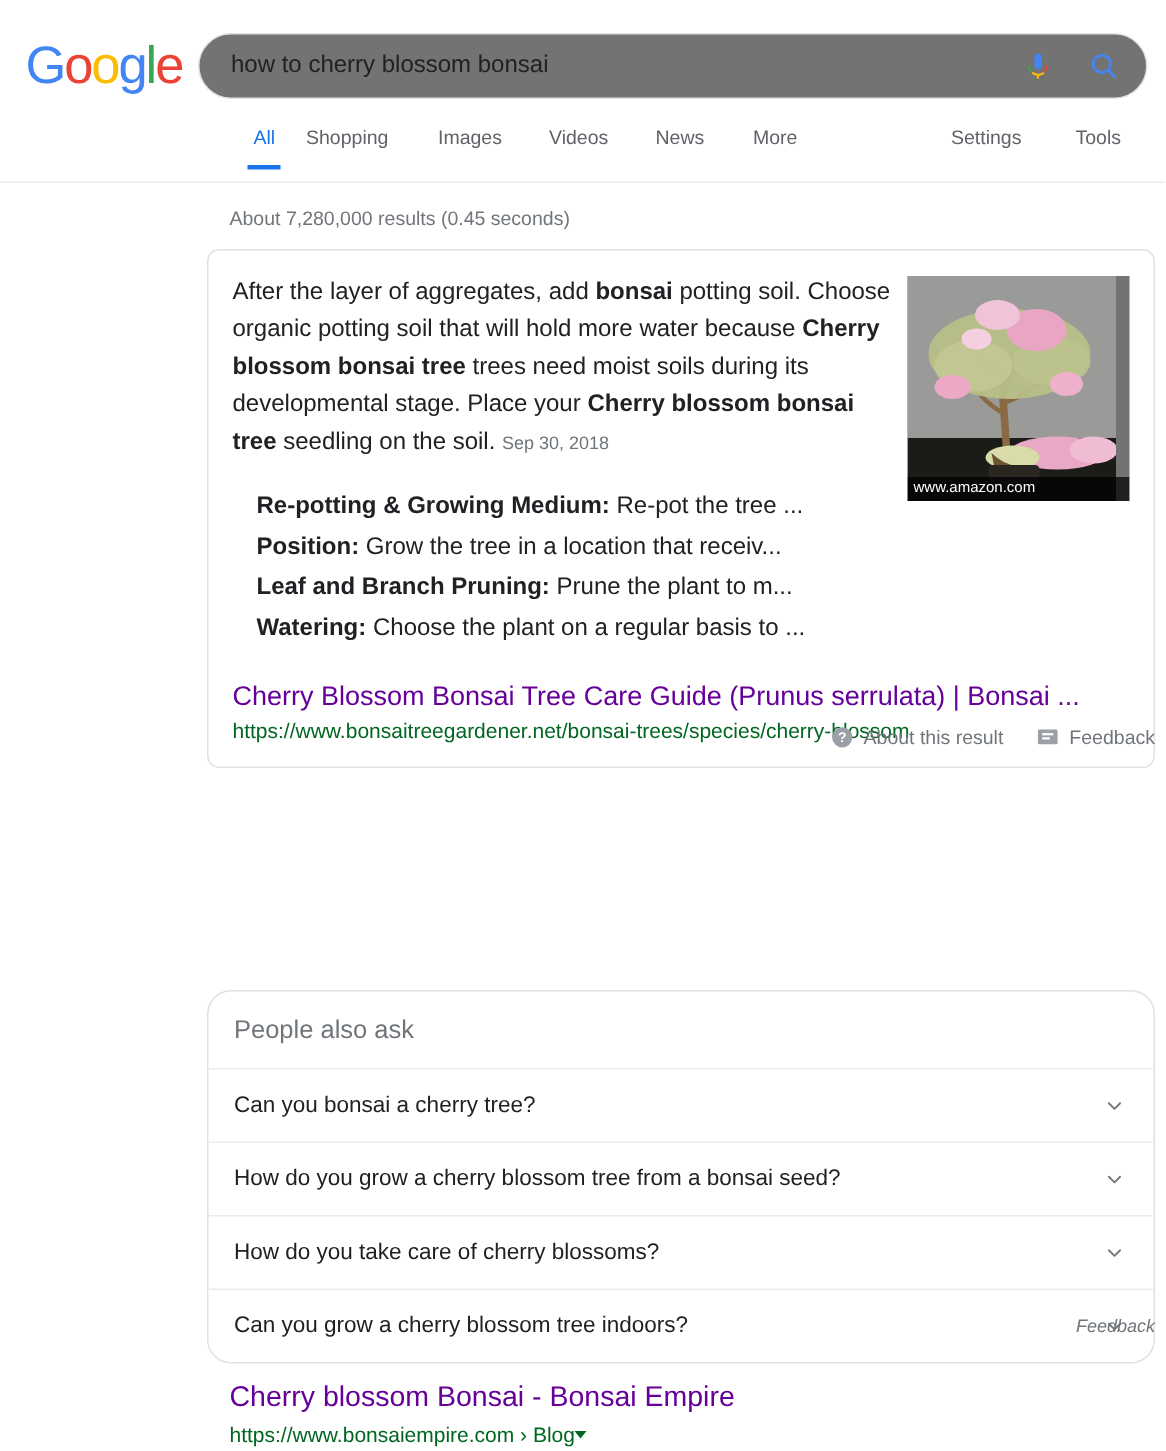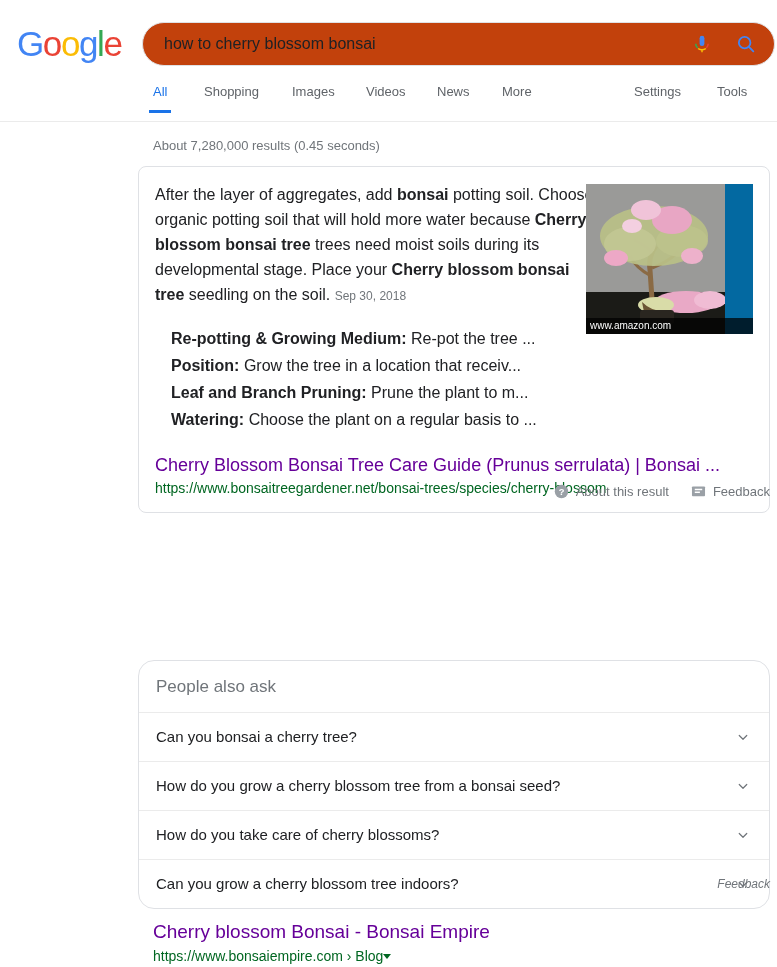--- a/index.html
+++ b/index.html
@@ -29,25 +29,25 @@
     user-select: none;
   }
   .logo span { font-family: "Liberation Sans", sans-serif; }
   .l-b { color: #4285f4; }
   .l-r { color: #ea4335; }
   .l-y { color: #fbbc05; }
   .l-g { color: #34a853; }
 
   .searchbox {
     position: absolute;
-    left: 142px; top: 22px;
+    left: 132px; top: 22px;
     width: 633px; height: 44px;
     border: 1px solid #dfe1e5;
     border-radius: 24px;
-    background: #c2410c;
+    background: #737373;
     display: flex;
     align-items: center;
   }
   .search-input {
     flex: 1;
     border: none;
     outline: none;
     background: transparent;
     font-family: "Liberation Sans", sans-serif;
     font-size: 16px;
@@ -72,21 +72,21 @@
   .tab {
     position: absolute;
     top: 0;
     font-size: 13px;
     color: #5f6368;
     padding: 0 0 13px 0;
     cursor: pointer;
     white-space: nowrap;
     line-height: 16px;
   }
-  .tab.active { color: #1a73e8; }
+  .tab.active { color: #1a73e8; margin-left: 16px; }
   .tab.active::after {
     content: "";
     position: absolute;
     left: -4px; right: -4px; bottom: 0;
     height: 3px;
     background: #1a73e8;
   }
 
   
   .main {
@@ -132,24 +132,24 @@
   .fs-item {
     font-size: 16px;
     line-height: 27px;
     color: #202124;
   }
   .fs-item b { font-weight: 700; }
 
   .fs-thumb {
     position: absolute;
     right: 0; top: 2px;
-    width: 167px; height: 150px;
+    width: 148px; height: 150px;
     border-radius: 0;
     overflow: hidden;
-    background: #0369a1;
+    background: #737373;
     cursor: pointer;
   }
   .fs-thumb-cap {
     position: absolute;
     left: 0; bottom: 0;
     width: 100%;
     background: rgba(0,0,0,0.72);
     color: #fff;
     font-size: 10px;
     line-height: 14px;

